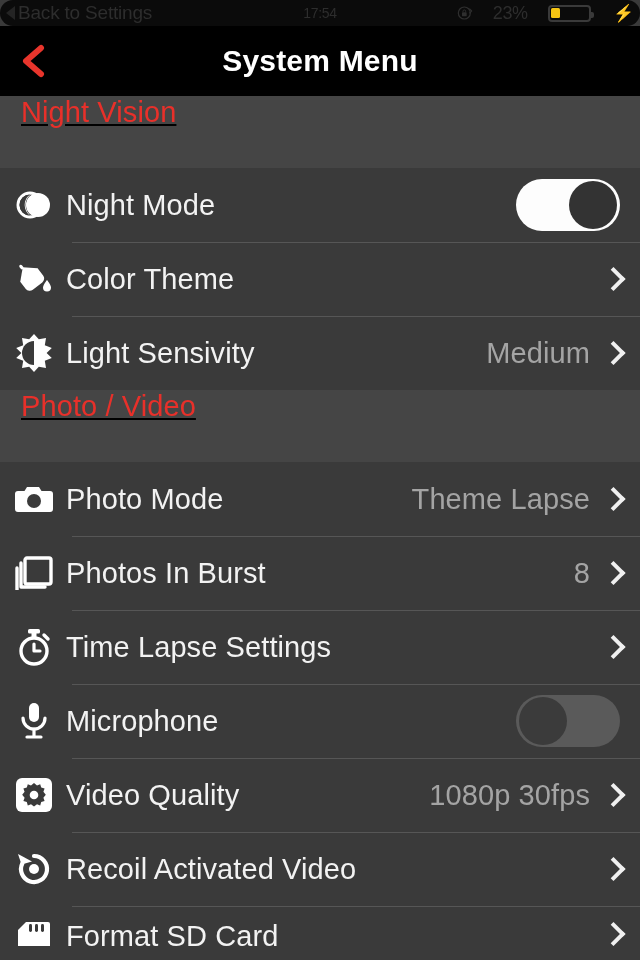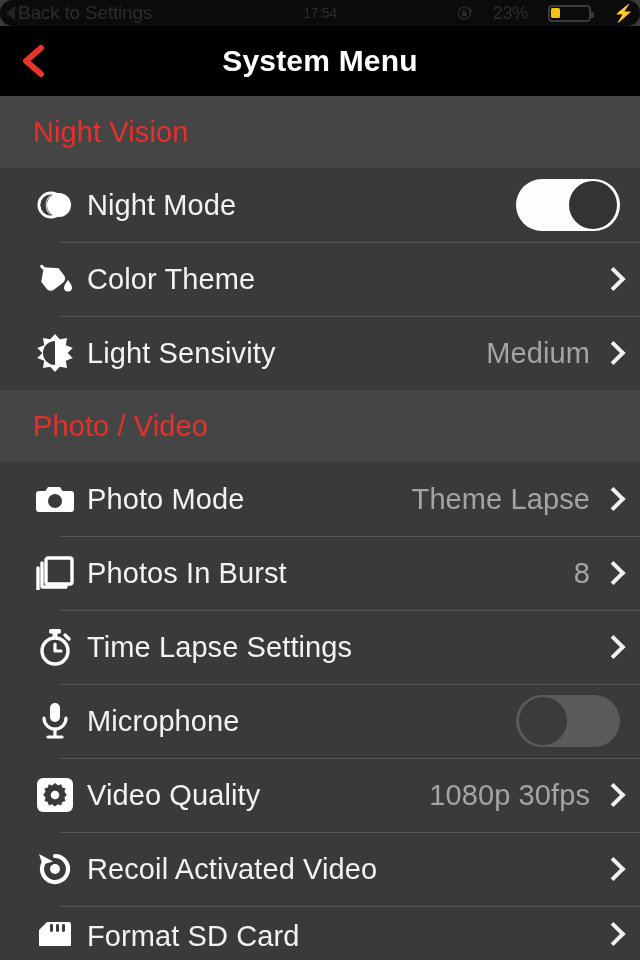--- a/index.html
+++ b/index.html
@@ -70,35 +70,37 @@
   .nav-title{
     width:100%; text-align:center;
     color:#ffffff; font-size:30px; font-weight:bold;
     letter-spacing:0.2px;
   }
 
   
   .sect-head{
     background:#454545;
     height:72px;
-    display:flex; align-items:center;
-    padding-left:33px;
+    display:flex; 
+    padding-left:21px;
+    text-decoration:underline;
   }
   .sect-head-label{
     color:#e8302a; font-size:29px; letter-spacing:0.1px;
   }
 
   
   .group{ background:#3a3a3a; }
   .row{
     position:relative;
     height:74px;
     display:flex; align-items:center;
-    padding-left:33px; padding-right:20px;
+    padding-right:20px;
     cursor:pointer;
+    margin-left:12px;
   }
   .row + .row::before{
     content:""; position:absolute; left:60px; right:0; top:0;
     height:1px; background:#565656;
   }
   .row-icon{
     width:44px; min-width:44px; height:40px;
     display:flex; align-items:center; justify-content:center;
     margin-right:10px;
   }

